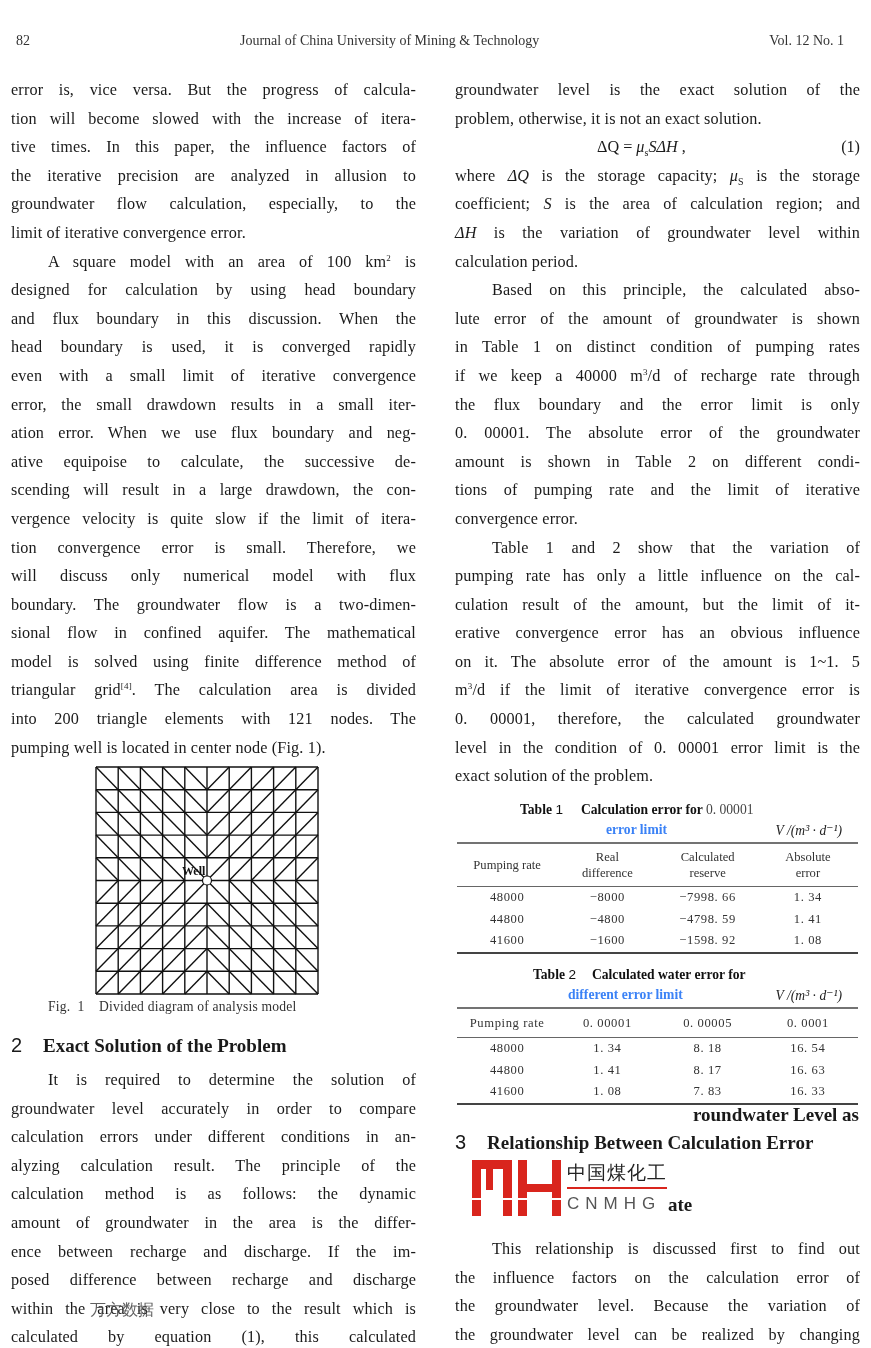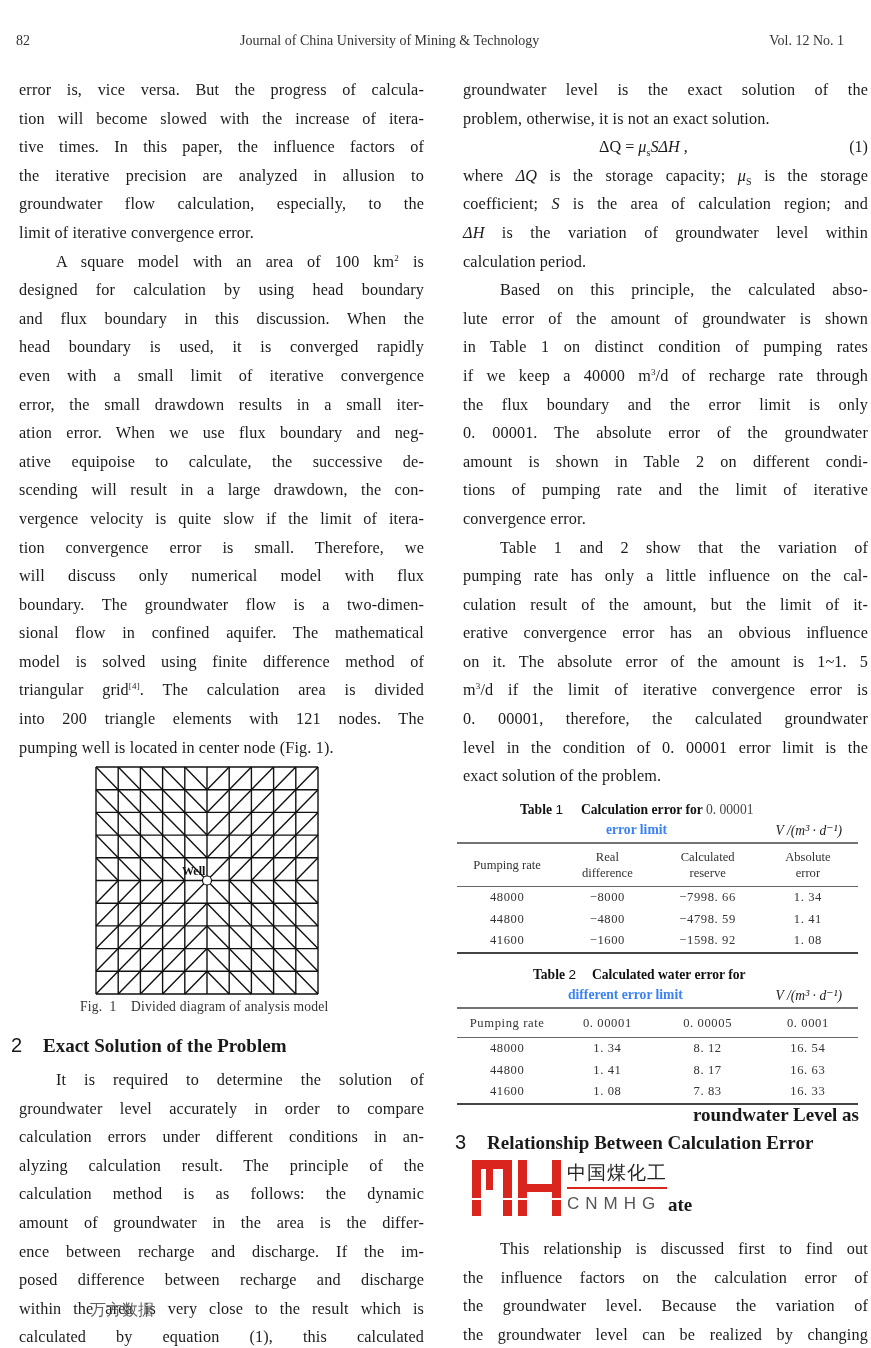--- a/index.html
+++ b/index.html
@@ -6,38 +6,38 @@
   body {
     width: 871px; height: 1348px; position: relative; overflow: hidden;
     font-family: "Liberation Serif", "DejaVu Serif", serif;
     color: #1a1a1a;
   }
   .hdr { position: absolute; top: 33px; font-size: 14px; color: #333; }
   .hdr-page { left: 16px; text-align: right; }
   .hdr-journal { left: 240px; }
   .hdr-vol { right: 27px; }
 
-  .col { position: absolute; font-size: 16.2px; line-height: 28.6px; margin-left: 8px; }
+  .col { position: absolute; font-size: 16.2px; line-height: 28.6px; }
   .col-left { left: 11px; width: 405px; top: 76px; }
   .col-right { left: 455px; width: 405px; top: 76px; }
   .p { margin: 0; text-align: justify; text-align-last: left; letter-spacing: 0.15px; }
   .ln { display: block; text-align: justify; text-align-last: justify; white-space: nowrap; }
   .ln.last { text-align-last: left; }
   sup { font-size: 9px; line-height: 0; vertical-align: 6px; }
   sub { font-size: 10px; line-height: 0; }
   i { font-style: italic; }
 
   .eq { position: relative; height: 28.6px; }
-  .eq-body { position: absolute; left: 136px; font-style: normal; }
+  .eq-body { position: absolute; left: 142px; font-style: normal; }
   .eq-num { position: absolute; right: 0; }
 
   
   .fig { position: absolute; left: 94px; top: 765px; width: 226px; height: 231px; }
   .fig svg { display: block; }
-  .fig-caption { position: absolute; left: 80px; top: 999px; font-size: 13.6px; color: #333; letter-spacing: 0.2px; }
+  .fig-caption { position: absolute; left: 48px; top: 999px; font-size: 13.6px; color: #333; letter-spacing: 0.2px; }
 
   .sec-title { position: absolute; font-family: "Liberation Serif", serif; font-weight: bold; font-size: 19px; }
   .sec-num { font-family: "Liberation Sans", "DejaVu Sans", sans-serif; font-weight: normal; font-size: 20px; display: inline-block; width: 32px; }
 
   
   .tbl-wrap { position: absolute; left: 457px; width: 401px; font-size: 12.6px; color: #333; }
   .tbl-caption { position: relative; height: 40px; font-size: 13.6px; }
   .tbl-caption .c1 { position: absolute; top: 0; font-weight: bold; color: #111; white-space: nowrap; }
   .tbl-caption .c2 { position: absolute; top: 20px; font-weight: bold; color: #3b82f6; white-space: nowrap; }
   .tbl-caption .unit { position: absolute; top: 20px; right: 16px; white-space: nowrap; font-weight: normal; color: #222; margin-left: 39px; }
@@ -336,21 +336,21 @@
         <th style="width:25%">Pumping rate</th>
         <th style="width:25%">0. 00001</th>
         <th style="width:25%">0. 00005</th>
         <th style="width:25%">0. 0001</th>
       </tr>
     </thead>
     <tbody>
       <tr>
         <td>48000</td>
         <td>1. 34</td>
-        <td>8. 12</td>
+        <td>8. 18</td>
         <td>16. 54</td>
       </tr>
       <tr>
         <td>44800</td>
         <td>1. 41</td>
         <td>8. 17</td>
         <td>16. 63</td>
       </tr>
       <tr>
         <td>41600</td>

